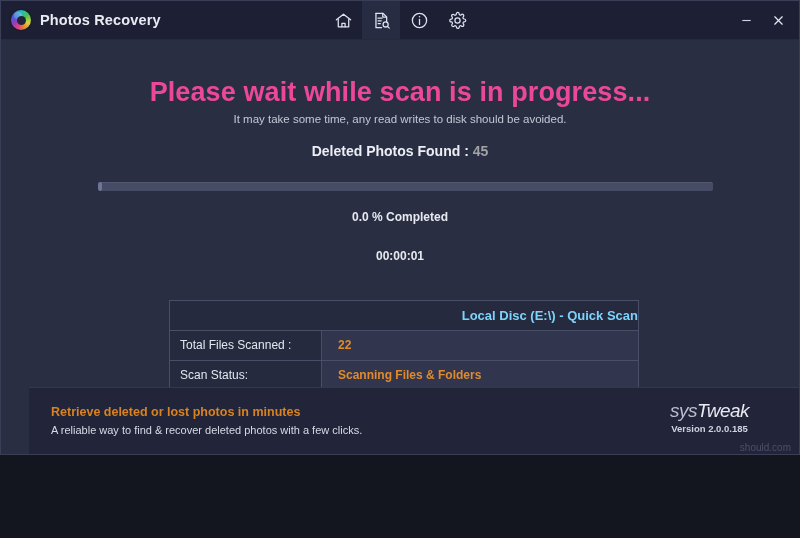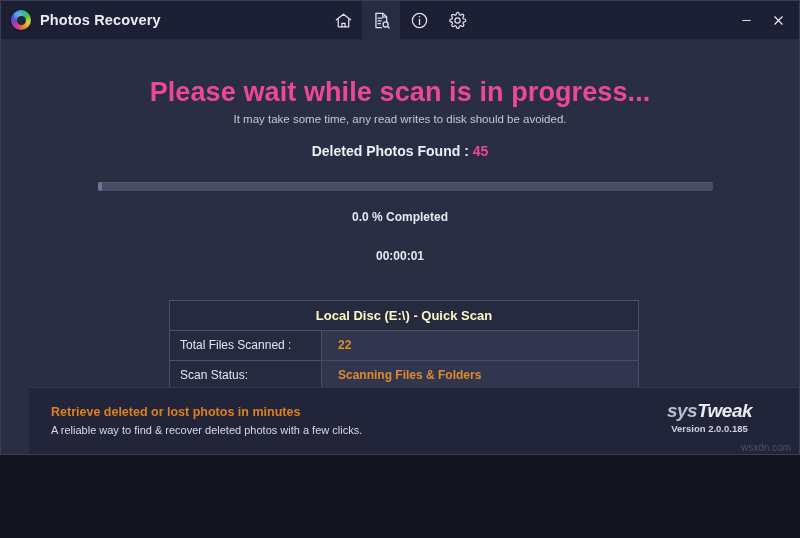--- a/index.html
+++ b/index.html
@@ -128,21 +128,21 @@
   }
   .found-line {
     position: absolute;
     top: 104px; left: 0; right: 0;
     text-align: center;
     color: #eceef5;
     font-size: 14px;
     font-weight: bold;
   }
   .found-count {
-    color: #ec4899;
+    color: #a3a3a3;
     font-weight: bold;
   }
 
   .progress-wrap {
     position: absolute;
     top: 143px;
     left: 97px;
     width: 615px;
     height: 9px;
     background: #464b66;
@@ -179,22 +179,22 @@
     position: absolute;
     top: 261px;
     left: 168px;
     width: 470px;
     border: 1px solid #4a4f69;
     box-sizing: border-box;
   }
   .st-header {
     height: 29px;
     line-height: 29px;
-    text-align: center;
-    color: #fef9c3;
+    text-align: right;
+    color: #7dd3fc;
     font-size: 13px;
     font-weight: bold;
     background: #262a3e;
     border-bottom: 1px solid #4a4f69;
   }
   .st-row {
     display: flex;
     height: 29px;
     border-bottom: 1px solid #4a4f69;
   }
@@ -258,21 +258,21 @@
   }
   .brand {
     position: absolute;
     right: 22px; top: 13px;
     text-align: center;
     width: 135px;
   }
   .brand-name {
     color: #e9ebf3;
     font-size: 19px;
-    font-weight: bold;
+    font-weight: normal;
     font-style: italic;
     letter-spacing: -.5px;
     line-height: 20px;
   }
   .brand-name .sys { color: #b9bed0; }
   .brand-ver {
     color: #cfd3e0;
     font-size: 9.5px;
     font-weight: bold;
     margin-top: 2px;
@@ -386,16 +386,16 @@
 
   <div class="footer">
     <div class="f-tagline">Retrieve deleted or lost photos in minutes</div>
     <div class="f-sub">A reliable way to find &amp; recover deleted photos with a few clicks.</div>
     <div class="brand">
       <div class="brand-name">
         <span class="sys">sys</span><span>Tweak</span>
       </div>
       <div class="brand-ver">Version 2.0.0.185</div>
     </div>
-    <div class="watermark">wsxdn.com</div>
+    <div class="watermark">should.com</div>
   </div>
 
 </div>
 
 </body></html>

